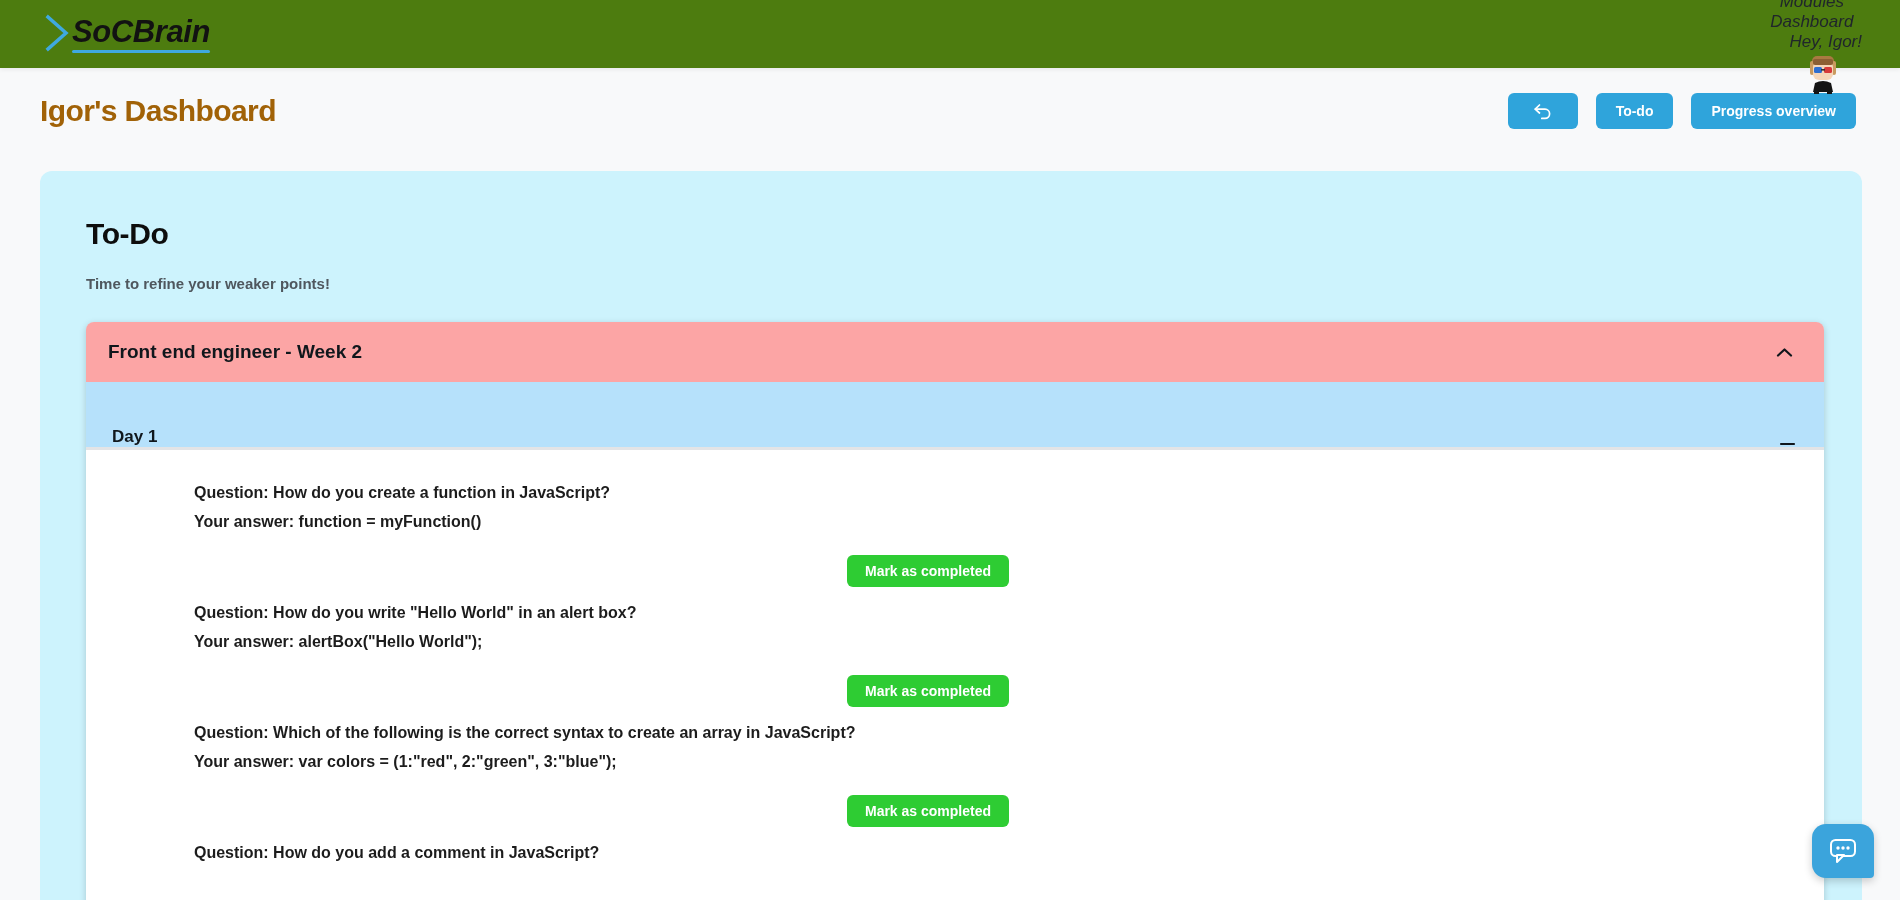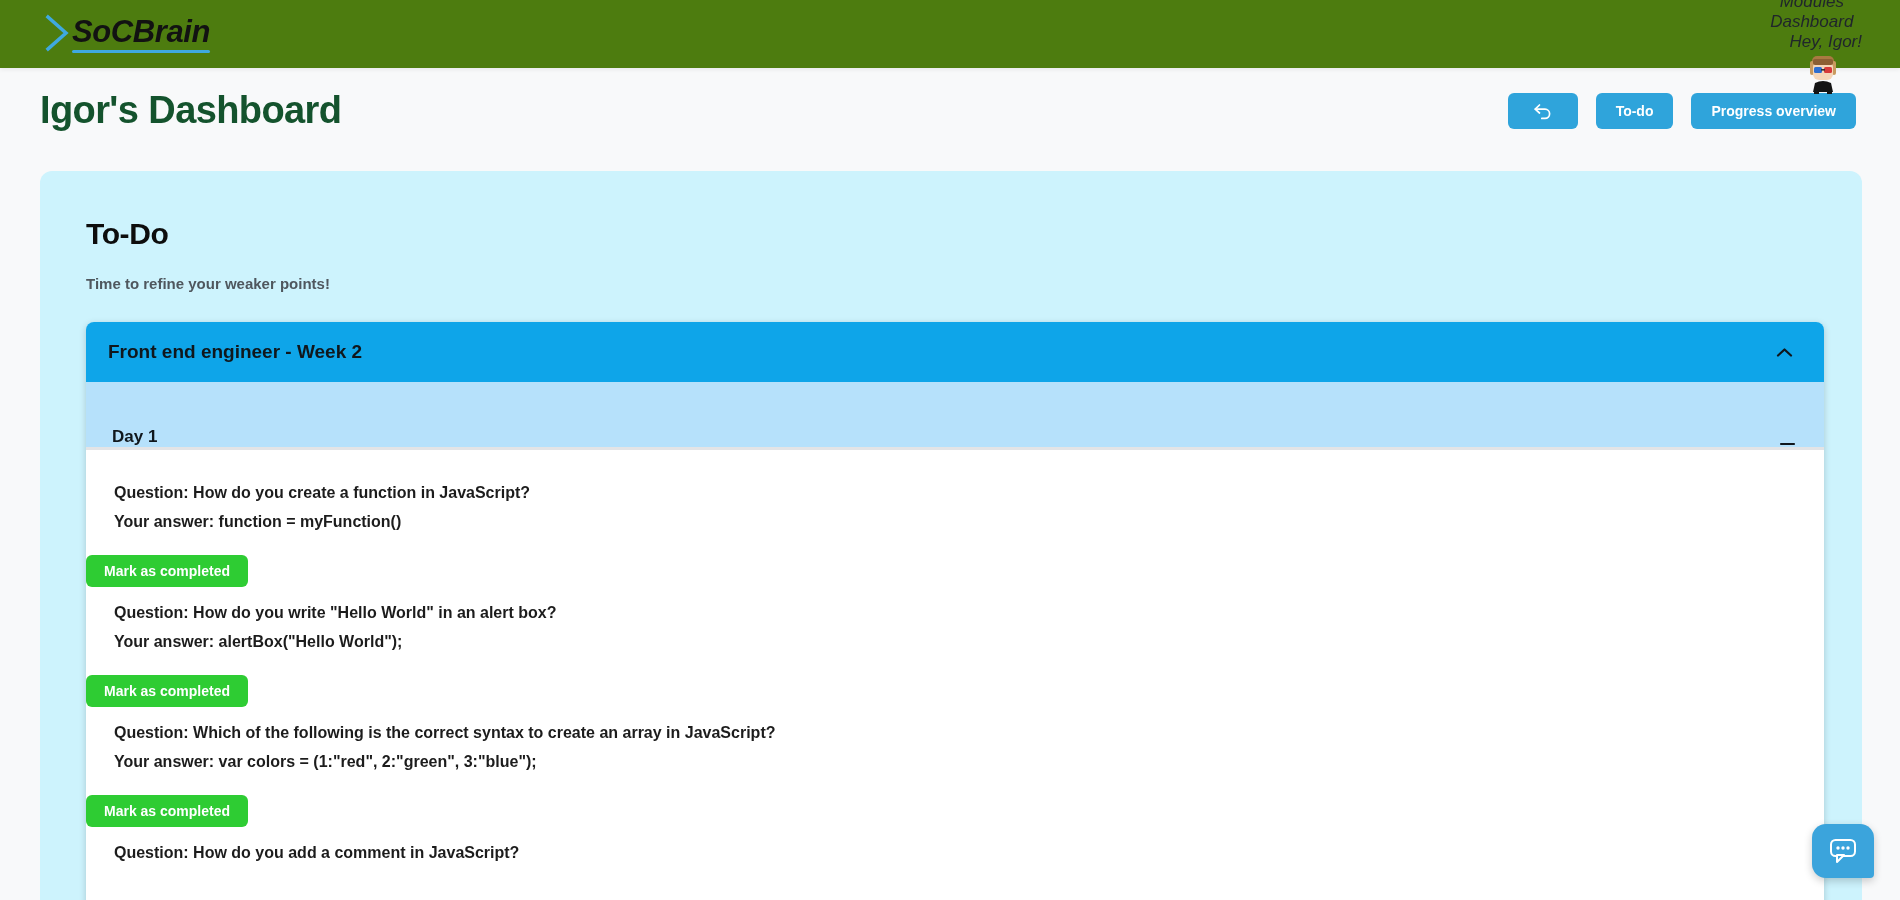--- a/index.html
+++ b/index.html
@@ -77,23 +77,23 @@
   }
 
   
   .title-row {
     height: 85px;
     display: flex;
     align-items: center;
     padding: 0 44px 0 40px;
   }
   .page-title {
-    font-size: 38px;
-    font-weight: 700;
-    color: #14532d;
+    font-size: 30px;
+    font-weight: 700;
+    color: #a16207;
     letter-spacing: -0.6px;
   }
   .title-actions {
     margin-left: auto;
     display: flex;
     align-items: center;
     gap: 18px;
   }
   .btn {
     background: #2fa4db;
@@ -136,21 +136,21 @@
     margin: 24px 0 0 46px;
   }
 
   .accordion {
     margin: 30px 38px 0 46px;
     border-radius: 8px 8px 0 0;
     box-shadow: 0 2px 7px rgba(0,0,0,0.18);
     overflow: hidden;
   }
   .acc-week {
-    background: #0ea5e9;
+    background: #fca5a5;
     height: 60px;
     display: flex;
     align-items: center;
     padding: 0 28px 0 22px;
     cursor: pointer;
     text-align: right;
   }
   .acc-week-label {
     font-size: 19px;
     font-weight: 700;
@@ -185,31 +185,31 @@
     font-size: 20px;
     line-height: 10px;
     cursor: pointer;
   }
 
   .acc-body {
     background: #ffffff;
     padding: 28px 0 10px 0;
   }
   .qa-item { padding: 0 0 0 0; }
-  .qa-text { padding-left: 28px; }
+  .qa-text { padding-left: 108px; }
   .qa-question, .qa-answer {
     font-size: 16px;
     font-weight: 700;
     color: #1c1c1c;
     line-height: 29px;
     white-space: nowrap;
   }
   .qa-action {
     display: flex;
-    justify-content: flex-start;
+    justify-content: center;
     padding: 8px 54px 0 0;
     height: 62px;
     align-items: center;
   }
   .btn-complete {
     background: #2ecc33;
     color: #ffffff;
     border: none;
     border-radius: 6px;
     font-family: "Liberation Sans", sans-serif;

